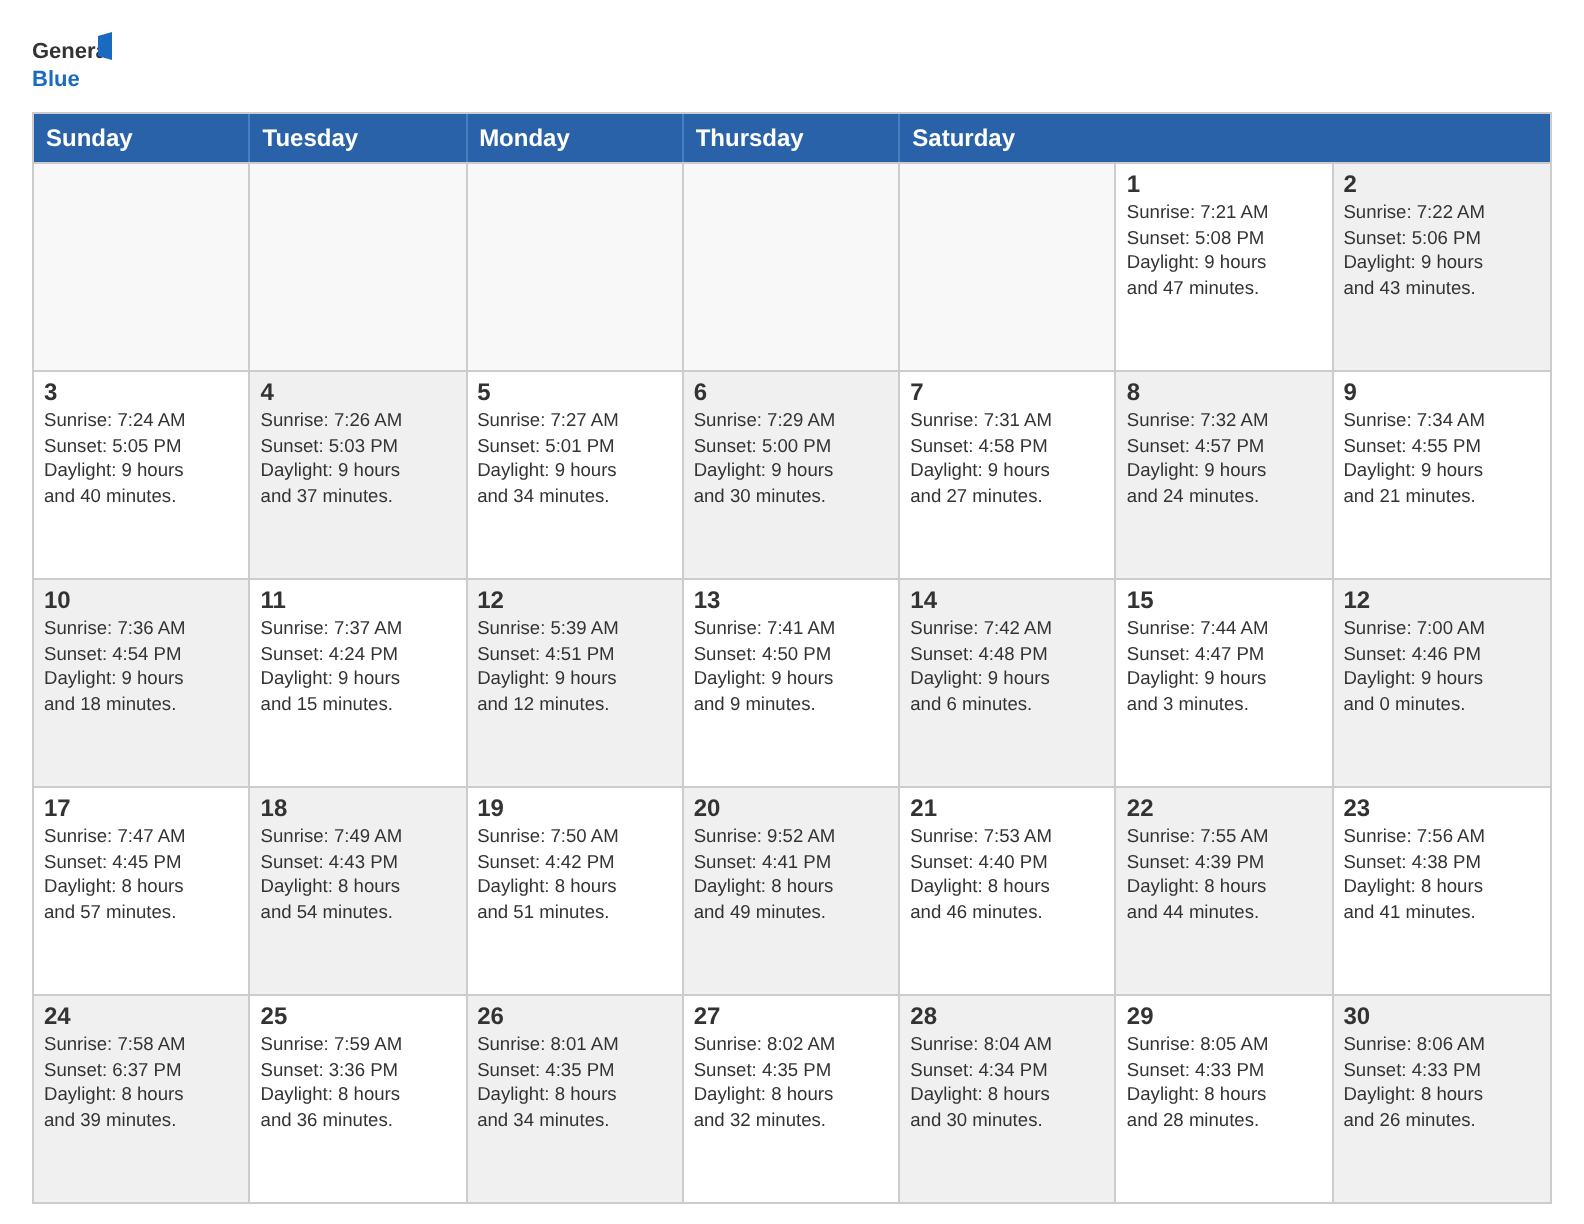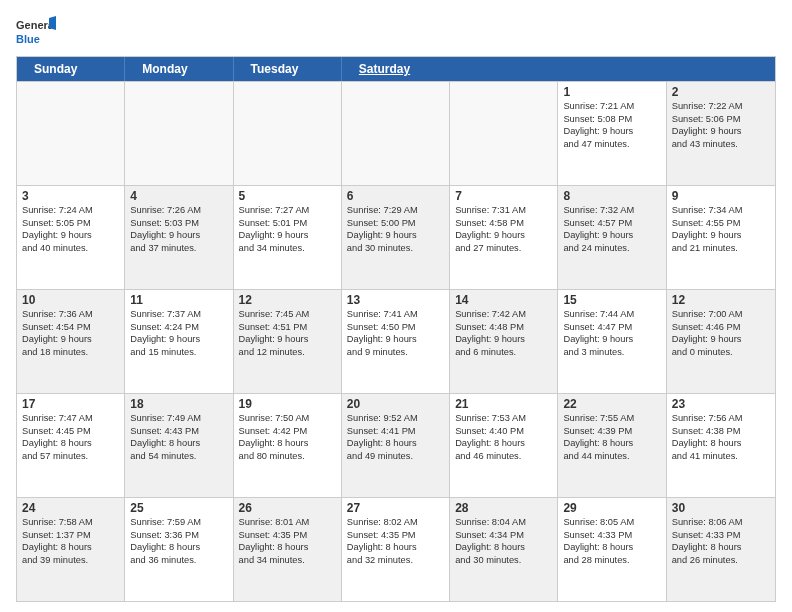--- a/index.html
+++ b/index.html
@@ -52,23 +52,22 @@
       grid-template-columns: repeat(7, 1fr);
       background: #2962a8;
     }
     .cal-header-cell {
       color: #fff;
       font-size: 12px;
       font-weight: bold;
       padding: 5px 6px;
       text-align: left;
       border-right: 1px solid #4a7fc0;
-      margin-left: 11px;
-    }
-    .cal-header-cell:last-child { border-right: none; text-decoration: underline; }
+    }
+    .cal-header-cell:last-child { border-right: none; }
     .cal-body {
       display: flex;
       flex-direction: column;
       flex: 1;
     }
     .cal-row {
       display: grid;
       grid-template-columns: repeat(7, 1fr);
       flex: 1;
       border-top: 1px solid #ccc;
@@ -112,22 +111,23 @@
   </div>
     <div class="title-block">
       <div class="month-title"></div>
       <div class="subtitle"></div>
     </div>
   </div>
 
   <div class="calendar">
     <div class="cal-header">
     <div class="cal-header-cell">Sunday</div>
+        <div class="cal-header-cell">Tuesday</div>
         <div class="cal-header-cell">Monday</div>
-        <div class="cal-header-cell">Tuesday</div>
+        <div class="cal-header-cell">Thursday</div>
         <div class="cal-header-cell">Saturday</div>
       </div>
     <div class="cal-body">
     <div class="cal-row">
           <div class="cal-cell empty"></div>
           <div class="cal-cell empty"></div>
           <div class="cal-cell empty"></div>
           <div class="cal-cell empty"></div>
           <div class="cal-cell empty"></div>
           <div class="cal-cell">
@@ -206,21 +206,21 @@
           </div>
           <div class="cal-cell">
             <span class="day-num">11</span>
             <span class="cell-line">Sunrise: 7:37 AM</span>
             <span class="cell-line">Sunset: 4:24 PM</span>
             <span class="cell-line">Daylight: 9 hours</span>
             <span class="cell-line">and 15 minutes.</span>
           </div>
           <div class="cal-cell shaded">
             <span class="day-num">12</span>
-            <span class="cell-line">Sunrise: 7:45 AM</span>
+            <span class="cell-line">Sunrise: 5:39 AM</span>
             <span class="cell-line">Sunset: 4:51 PM</span>
             <span class="cell-line">Daylight: 9 hours</span>
             <span class="cell-line">and 12 minutes.</span>
           </div>
           <div class="cal-cell">
             <span class="day-num">13</span>
             <span class="cell-line">Sunrise: 7:41 AM</span>
             <span class="cell-line">Sunset: 4:50 PM</span>
             <span class="cell-line">Daylight: 9 hours</span>
             <span class="cell-line">and 9 minutes.</span>
@@ -260,21 +260,21 @@
             <span class="cell-line">Sunrise: 7:49 AM</span>
             <span class="cell-line">Sunset: 4:43 PM</span>
             <span class="cell-line">Daylight: 8 hours</span>
             <span class="cell-line">and 54 minutes.</span>
           </div>
           <div class="cal-cell">
             <span class="day-num">19</span>
             <span class="cell-line">Sunrise: 7:50 AM</span>
             <span class="cell-line">Sunset: 4:42 PM</span>
             <span class="cell-line">Daylight: 8 hours</span>
-            <span class="cell-line">and 80 minutes.</span>
+            <span class="cell-line">and 51 minutes.</span>
           </div>
           <div class="cal-cell shaded">
             <span class="day-num">20</span>
             <span class="cell-line">Sunrise: 9:52 AM</span>
             <span class="cell-line">Sunset: 4:41 PM</span>
             <span class="cell-line">Daylight: 8 hours</span>
             <span class="cell-line">and 49 minutes.</span>
           </div>
           <div class="cal-cell">
             <span class="day-num">21</span>
@@ -295,21 +295,21 @@
             <span class="cell-line">Sunrise: 7:56 AM</span>
             <span class="cell-line">Sunset: 4:38 PM</span>
             <span class="cell-line">Daylight: 8 hours</span>
             <span class="cell-line">and 41 minutes.</span>
           </div>
         </div>
         <div class="cal-row">
           <div class="cal-cell shaded">
             <span class="day-num">24</span>
             <span class="cell-line">Sunrise: 7:58 AM</span>
-            <span class="cell-line">Sunset: 1:37 PM</span>
+            <span class="cell-line">Sunset: 6:37 PM</span>
             <span class="cell-line">Daylight: 8 hours</span>
             <span class="cell-line">and 39 minutes.</span>
           </div>
           <div class="cal-cell">
             <span class="day-num">25</span>
             <span class="cell-line">Sunrise: 7:59 AM</span>
             <span class="cell-line">Sunset: 3:36 PM</span>
             <span class="cell-line">Daylight: 8 hours</span>
             <span class="cell-line">and 36 minutes.</span>
           </div>

